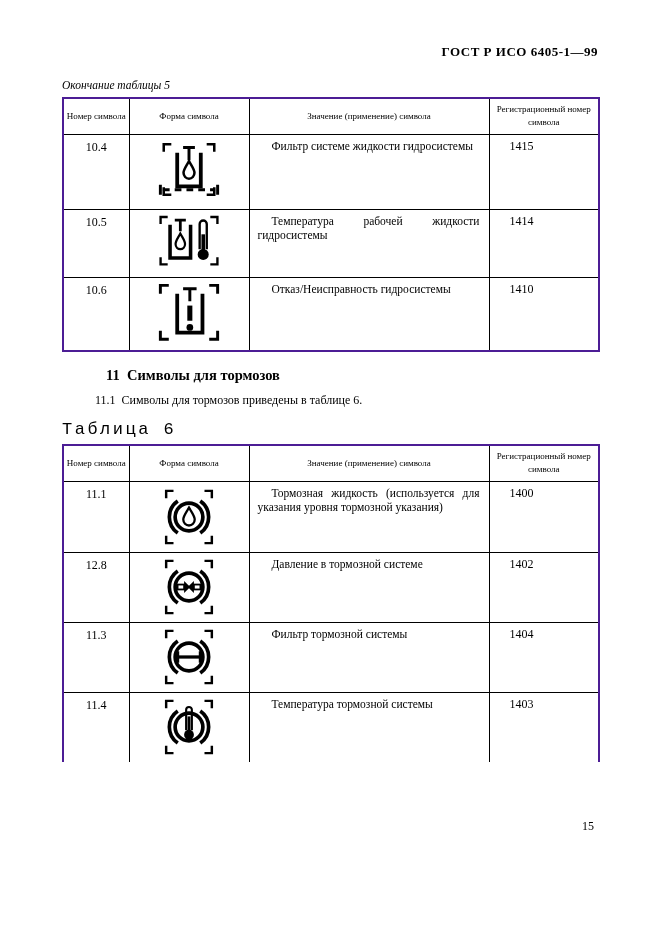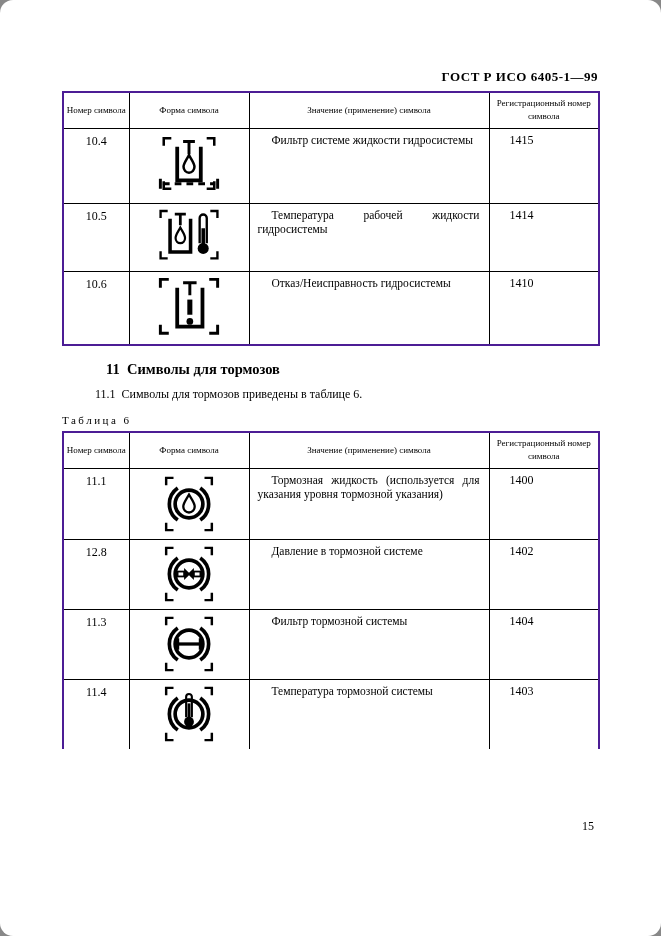--- a/index.html
+++ b/index.html
@@ -4,23 +4,22 @@
 <style>
   * { margin:0; padding:0; box-sizing:border-box; }
   body { background:#888; }
   .page {
     position:relative;
     width:661px; height:936px;
     margin:0 auto;
     background:#fff;
     color:#000;
     font-family:"Liberation Serif", serif;
-    padding:69px 63px 0 62px;
+    padding:44px 63px 0 62px;
     overflow:hidden;
-    border-radius:13px;
   }
   .doc-header {
     text-align:right;
     font-weight:bold;
     font-size:13px;
     letter-spacing:0.5px;
     white-space:pre-wrap;
   }
   .cont-note {
     margin-top:19px;
@@ -63,37 +62,39 @@
     font-weight:bold;
     white-space:pre-wrap;
   }
   .sec-para {
     margin:9px 0 12px 33px;
     font-size:12px;
     white-space:pre-wrap;
   }
   .tbl-caption {
     margin:0 0 5px 0;
-    font-size:11px;
+    font-size:17px;
     letter-spacing:2.5px;
+    font-family:Liberation Mono, monospace;
   }
   .page-number {
     position:absolute;
     top:819px;
     right:67px;
     font-size:12px;
   }
   svg.sym { display:block; margin:0 auto; }
 </style>
 </head>
 <body>
 
 <div class="page">
 
   <div class="doc-header">ГОСТ Р ИСО 6405-1—99</div>
+  <div class="cont-note">Окончание таблицы 5</div>
 
   <table class="gost">
     <colgroup>
         <col style="width:66px">
         <col style="width:120px">
         <col style="width:240px">
         <col style="width:110px">
       </colgroup>
     <thead>
       <tr style="height:36px">

